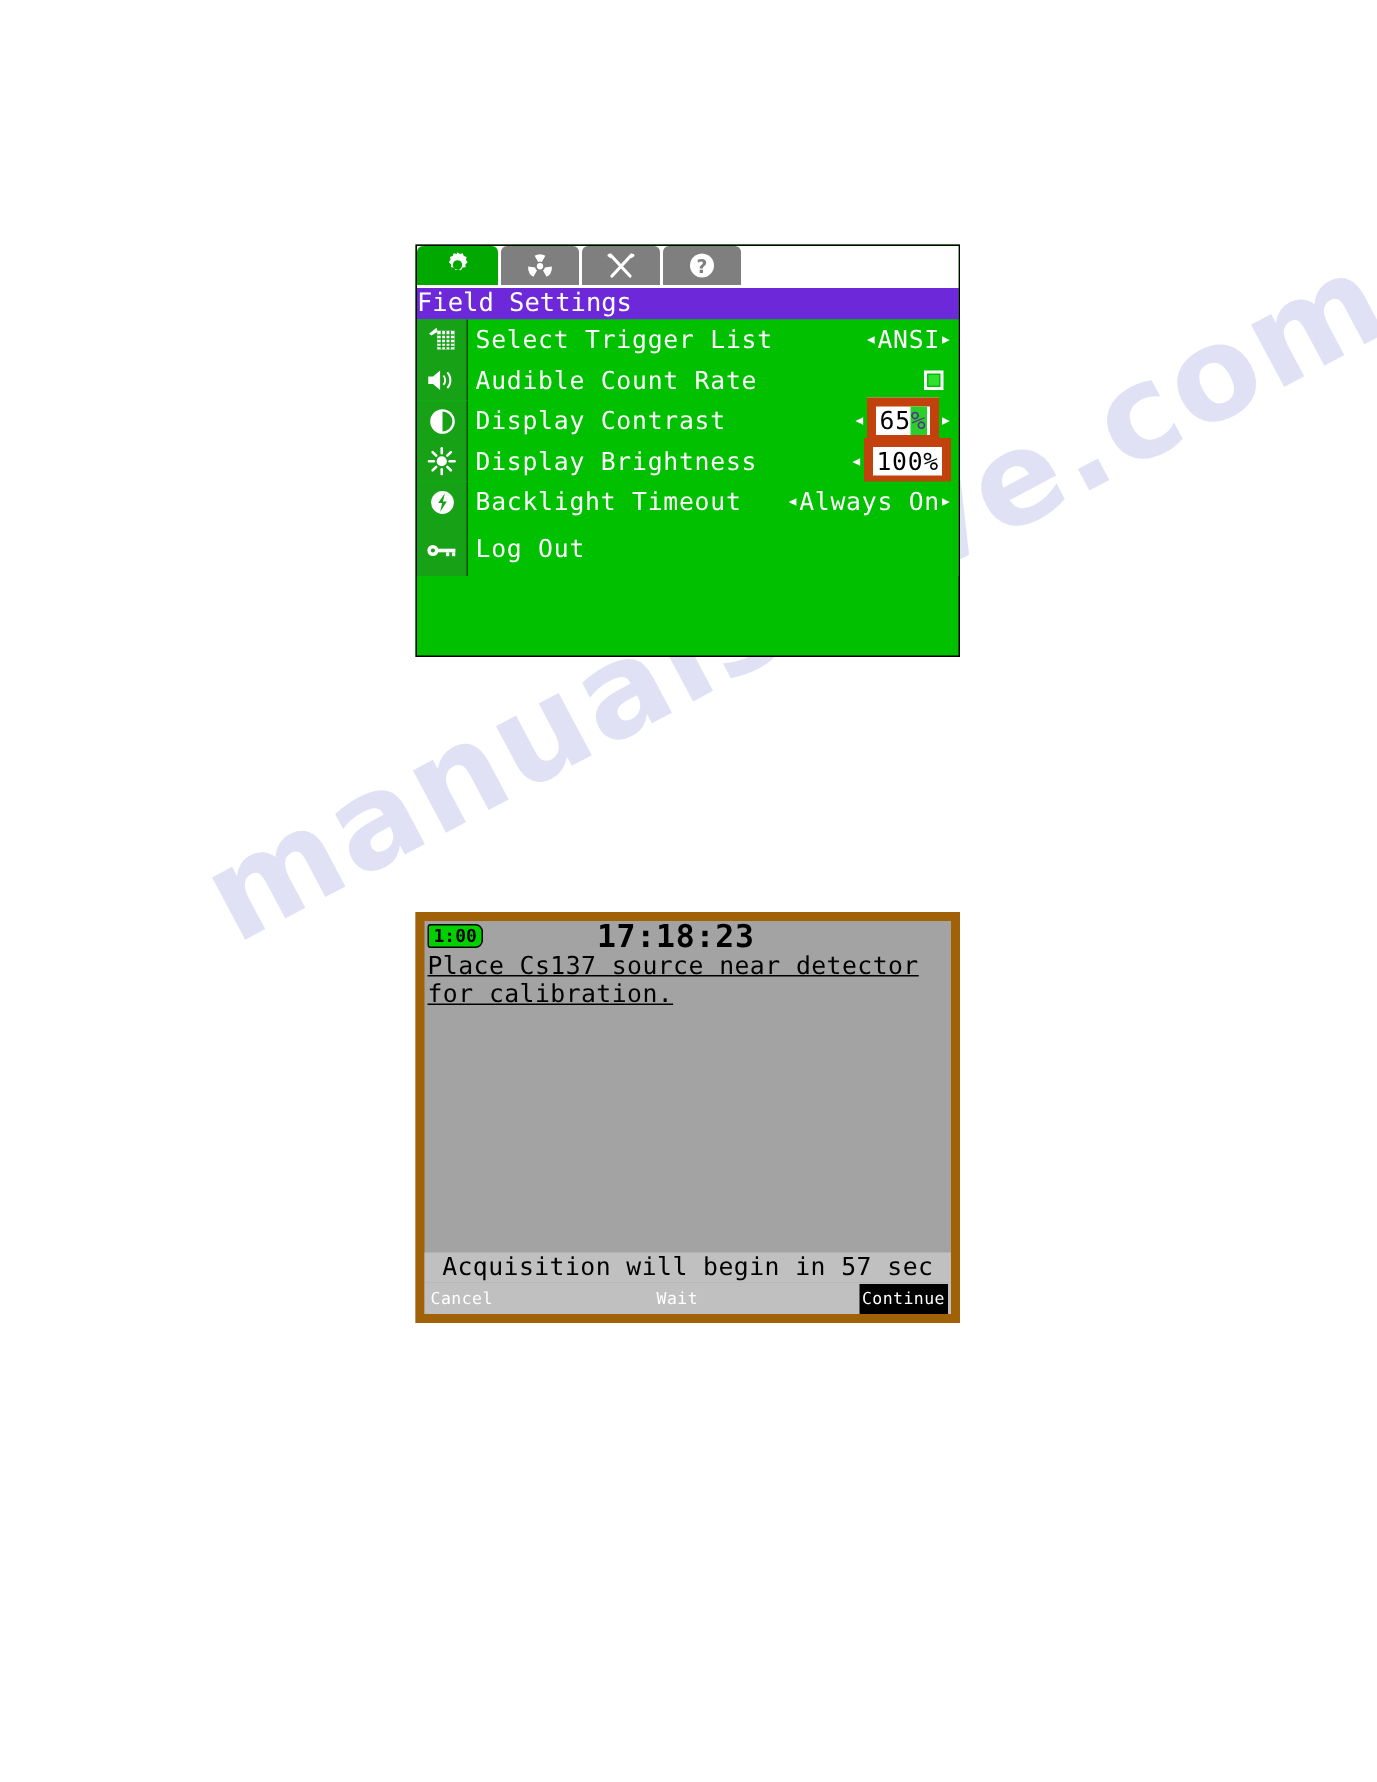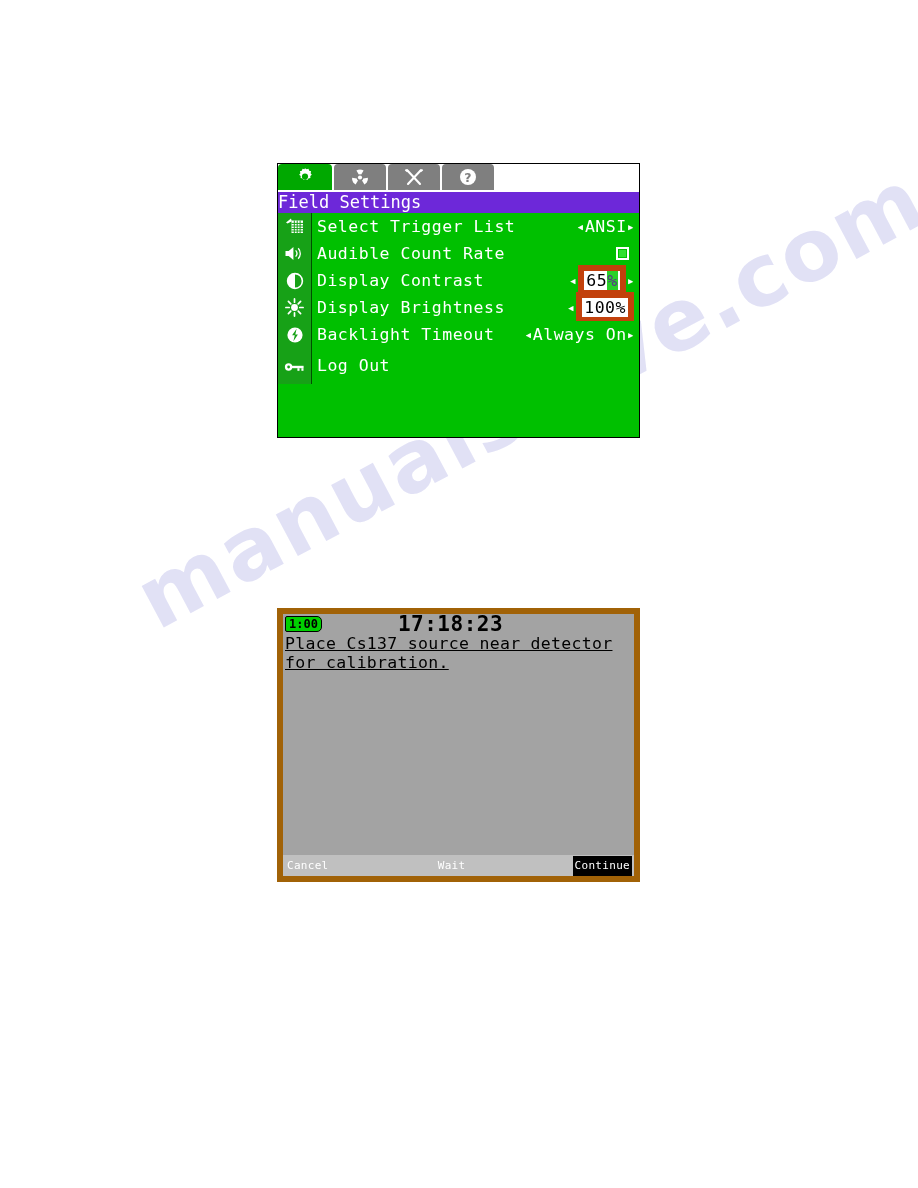--- a/index.html
+++ b/index.html
@@ -444,20 +444,21 @@
   <div class="calib-topbar">
     <span class="timer-chip">1:00</span>
     <span class="calib-clock">17:18:23</span>
   </div>
 
   <div class="calib-message">
     <div>Place Cs137 source near detector</div>
     <div>for calibration.</div>
   </div>
 
+  <div class="calib-status">Acquisition will begin in 57 sec</div>
 
   <div class="calib-buttons">
     <span class="sbtn">Cancel</span>
     <span class="sbtn">Wait</span>
     <span class="sbtn highlight">Continue</span>
   </div>
 
 </div>
 
 </body></html>

